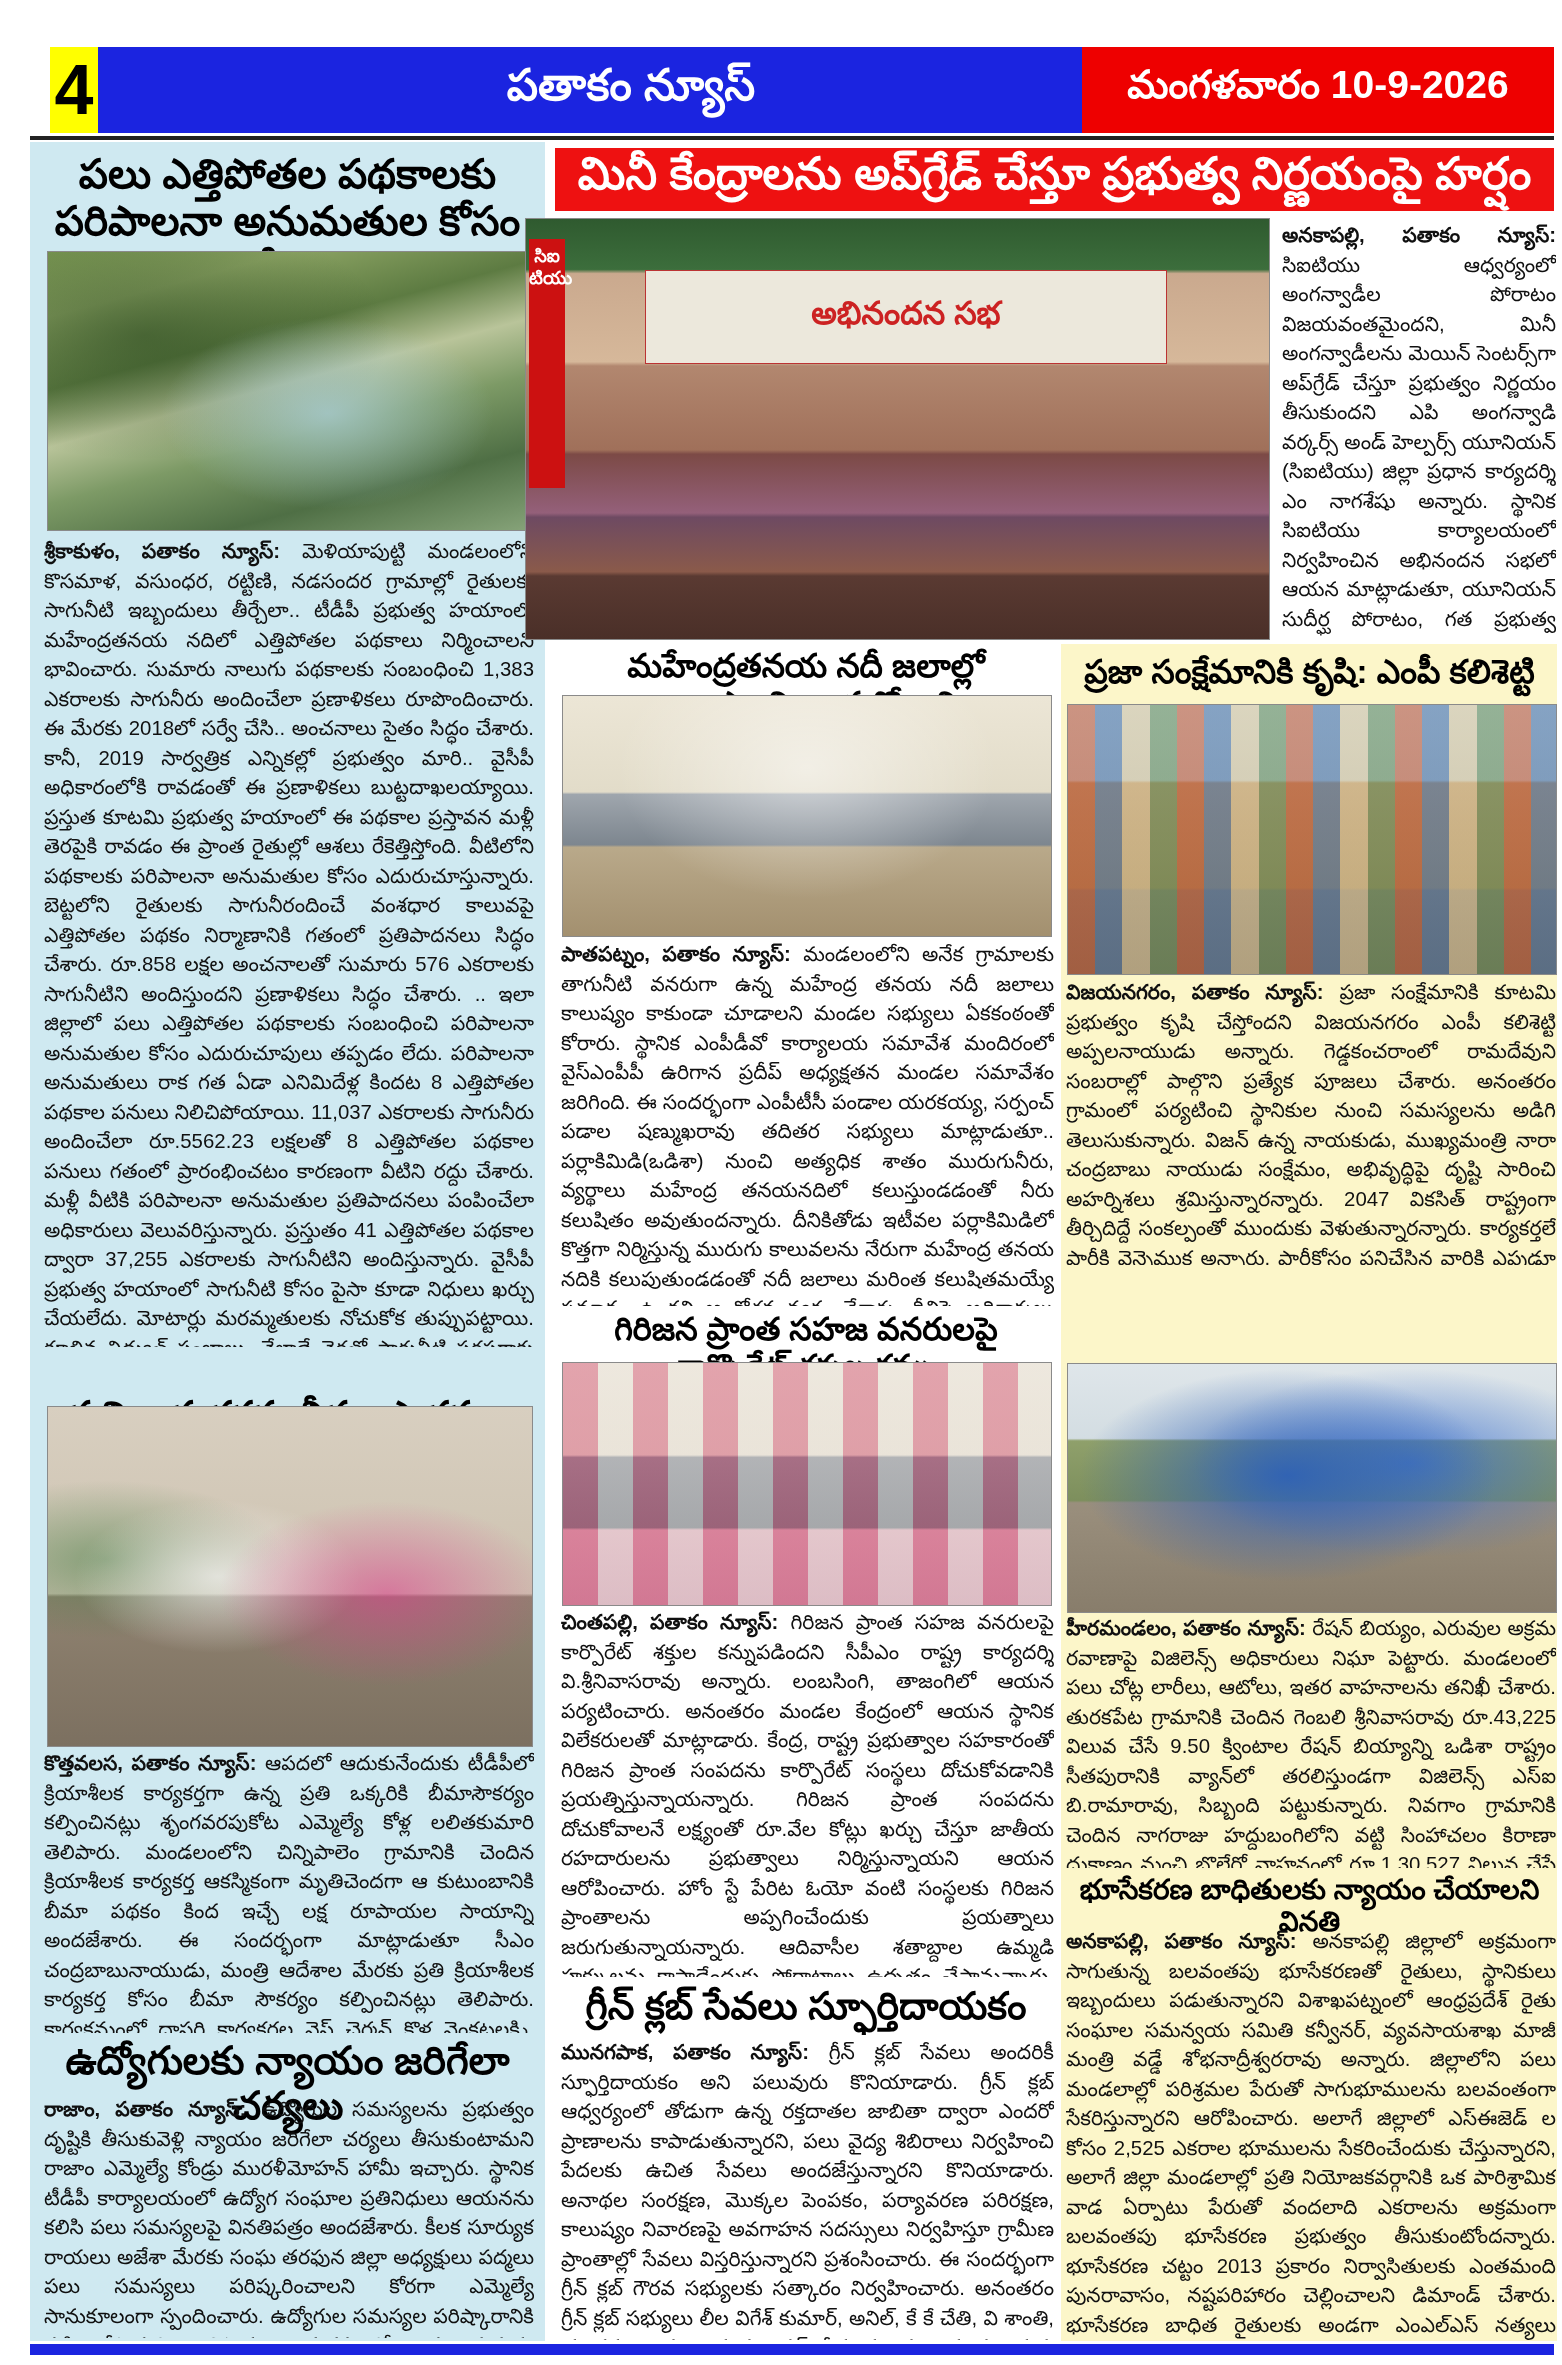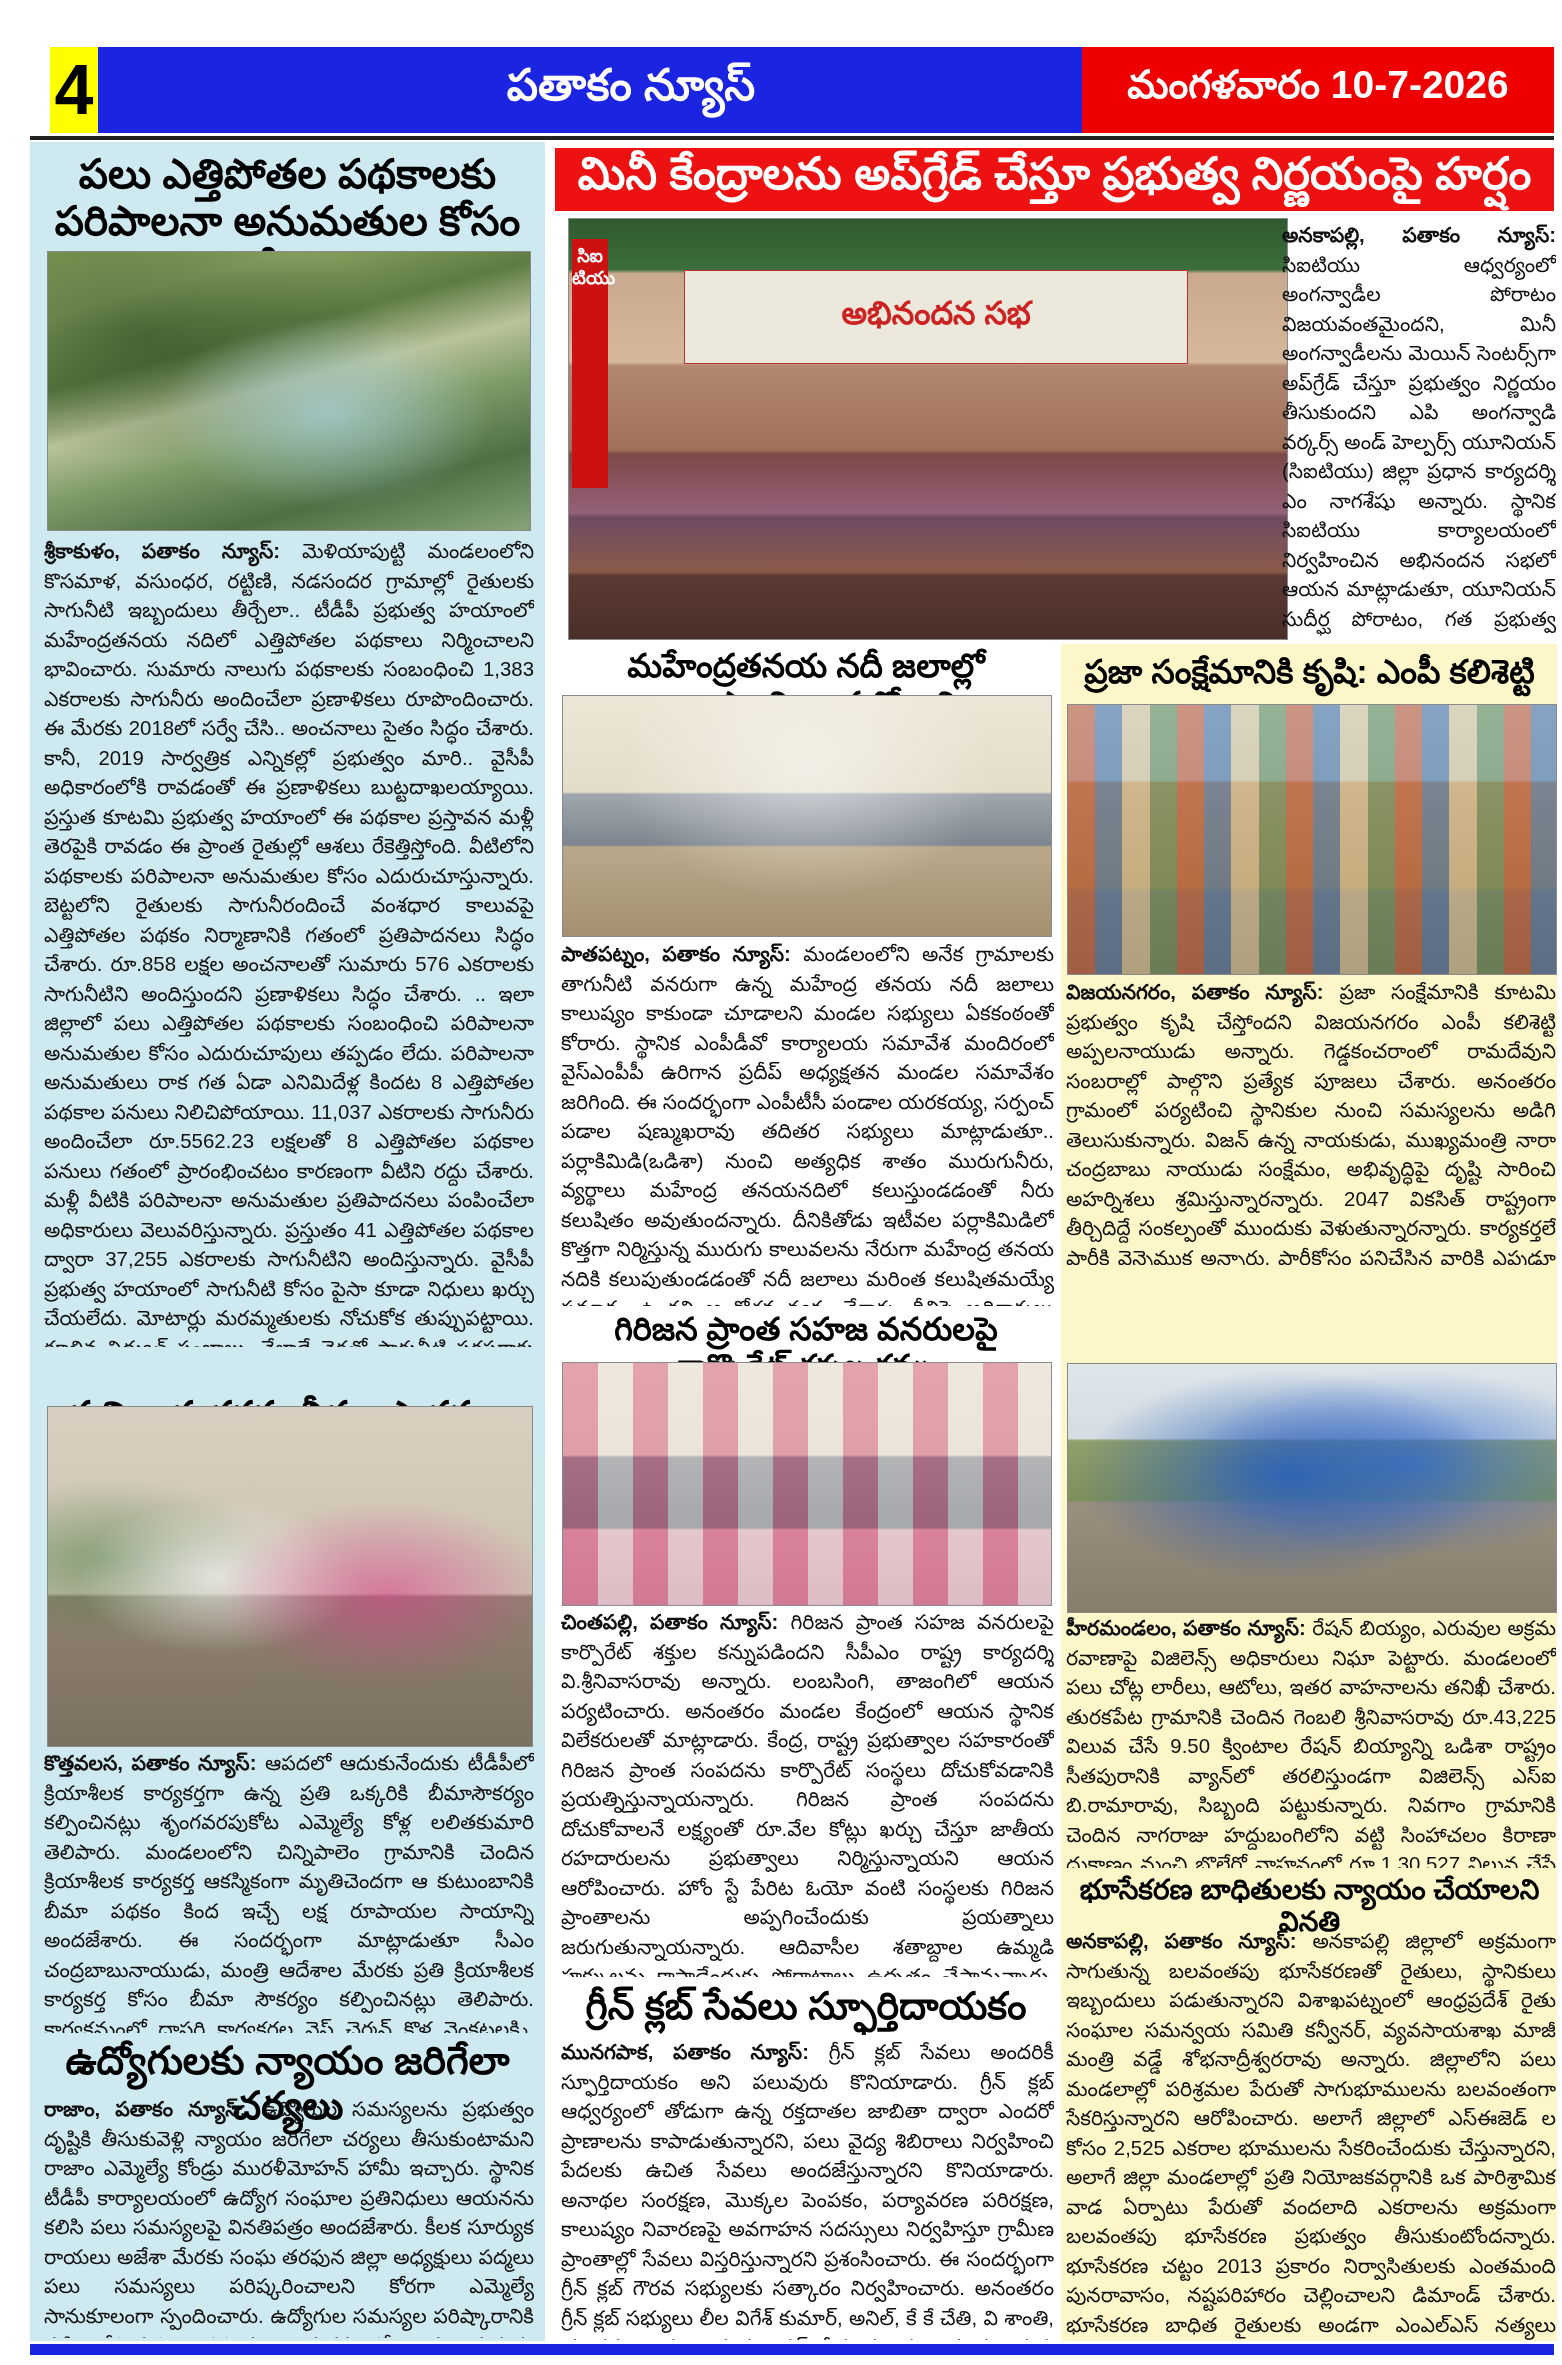--- a/index.html
+++ b/index.html
@@ -61,21 +61,21 @@
   .citu-strip{position:absolute;left:3px;top:19.7px;width:36px;height:249px;background:#cc1111;color:#fff;
               font-size:18px;font-weight:bold;text-align:center;line-height:1.25;word-break:break-all;padding-top:6px;box-sizing:border-box;}
 </style>
 </head>
 <body>
 
 <div class="page">
 
   <div class="hdr-num">4</div>
   <div class="hdr-title">పతాకం న్యూస్</div>
-  <div class="hdr-date">మంగళవారం  10-7-2026</div>
+  <div class="hdr-date">మంగళవారం  10-9-2026</div>
   <div class="hdr-rule"></div>
 
   <div class="left-col-bg"></div>
   <div class="right-col-bg"></div>
 
   <div class="headline" style="left:42px;top:151px;width:491px;font-size:41px;line-height:47px;">పలు ఎత్తిపోతల పథకాలకు పరిపాలనా అనుమతుల కోసం నిరీక్షణ!</div>
   <div class="photo ph-river" style="left:47px;top:251px;width:482px;height:278px;"></div>
   <div class="body-block" style="left:44px;top:537px;width:490px;height:810px;">
     <span class="dateline">శ్రీకాకుళం, పతాకం న్యూస్:</span><span> మెళియాపుట్టి మండలంలోని కొసమాళ, వసుంధర, రట్టిణి, నడసందర గ్రామాల్లో రైతులకు సాగునీటి ఇబ్బందులు తీర్చేలా.. టీడీపీ ప్రభుత్వ హయాంలో మహేంద్రతనయ నదిలో ఎత్తిపోతల పథకాలు నిర్మించాలని భావించారు. సుమారు నాలుగు పథకాలకు సంబంధించి 1,383 ఎకరాలకు సాగునీరు అందించేలా ప్రణాళికలు రూపొందించారు. ఈ మేరకు 2018లో సర్వే చేసి.. అంచనాలు సైతం సిద్ధం చేశారు. కానీ, 2019 సార్వత్రిక ఎన్నికల్లో ప్రభుత్వం మారి.. వైసీపీ అధికారంలోకి రావడంతో ఈ ప్రణాళికలు బుట్టదాఖలయ్యాయి. ప్రస్తుత కూటమి ప్రభుత్వ హయాంలో ఈ పథకాల ప్రస్తావన మళ్లీ తెరపైకి రావడం ఈ ప్రాంత రైతుల్లో ఆశలు రేకెత్తిస్తోంది. వీటిలోని పథకాలకు పరిపాలనా అనుమతుల కోసం ఎదురుచూస్తున్నారు. బెట్టలోని రైతులకు సాగునీరందించే వంశధార కాలువపై ఎత్తిపోతల పథకం నిర్మాణానికి గతంలో ప్రతిపాదనలు సిద్ధం చేశారు. రూ.858 లక్షల అంచనాలతో సుమారు 576 ఎకరాలకు సాగునీటిని అందిస్తుందని ప్రణాళికలు సిద్ధం చేశారు. .. ఇలా జిల్లాలో పలు ఎత్తిపోతల పథకాలకు సంబంధించి పరిపాలనా అనుమతుల కోసం ఎదురుచూపులు తప్పడం లేదు. పరిపాలనా అనుమతులు రాక గత ఏడా ఎనిమిదేళ్ల కిందట 8 ఎత్తిపోతల పథకాల పనులు నిలిచిపోయాయి. 11,037 ఎకరాలకు సాగునీరు అందించేలా రూ.5562.23 లక్షలతో 8 ఎత్తిపోతల పథకాల పనులు గతంలో ప్రారంభించటం కారణంగా వీటిని రద్దు చేశారు. మళ్లీ వీటికి పరిపాలనా అనుమతుల ప్రతిపాదనలు పంపించేలా అధికారులు వెలువరిస్తున్నారు. ప్రస్తుతం 41 ఎత్తిపోతల పథకాల ద్వారా 37,255 ఎకరాలకు సాగునీటిని అందిస్తున్నారు. వైసీపీ ప్రభుత్వ హయాంలో సాగునీటి కోసం పైసా కూడా నిధులు ఖర్చు చేయలేదు. మోటార్లు మరమ్మతులకు నోచుకోక తుప్పుపట్టాయి. కూలిన విద్యుత్ స్తంభాలు, వేలాడే వైర్లతో సాగునీటి సరఫరాకు మూడేళ్లపాటు ఆటంకాలు ఎదురయ్యాయి. కూటమి అధికారంలోకి వచ్చిన తర్వాత వ్యవసాయరంగం అభివృద్ధి, సాగునీటి ఇబ్బందుల పరిష్కారానికి ప్రాధాన్యం ఇస్తోంది. పలు ప్రాంతాల్లో ఎత్తిపోతల పథకాలకు నిధులు విడుదల చేశారని అధికారులు తెలిపారు. ఎత్తిపోతల పథకాలకు సంబంధించిన పరిపాలనా అనుమతులు కూడా మంజూరైతే తమకు సాగునీటి కష్టాలు తప్పుతాయని రైతులు ఆశాభావంతో ఎదురుచూస్తున్నారు. ఈ దిశగా అధికారులు, పాలకులు చర్యలు చేపట్టాలని కోరుతున్నారు.</span>
   </div>
@@ -85,21 +85,21 @@
   <div class="body-block" style="left:44px;top:1749px;width:490px;height:284px;">
     <span class="dateline">కొత్తవలస, పతాకం న్యూస్:</span><span> ఆపదలో ఆదుకునేందుకు టీడీపీలో క్రియాశీలక కార్యకర్తగా ఉన్న ప్రతి ఒక్కరికి బీమాసౌకర్యం కల్పించినట్లు శృంగవరపుకోట ఎమ్మెల్యే కోళ్ల లలితకుమారి తెలిపారు. మండలంలోని చిన్నిపాలెం గ్రామానికి చెందిన క్రియాశీలక కార్యకర్త ఆకస్మికంగా మృతిచెందగా ఆ కుటుంబానికి బీమా పథకం కింద ఇచ్చే లక్ష రూపాయల సాయాన్ని అందజేశారు. ఈ సందర్భంగా మాట్లాడుతూ సీఎం చంద్రబాబునాయుడు, మంత్రి ఆదేశాల మేరకు ప్రతి క్రియాశీలక కార్యకర్త కోసం బీమా సౌకర్యం కల్పించినట్లు తెలిపారు. కార్యక్రమంలో దాసరి కార్యకర్తల వైస్ చైర్మన్ కొళ్ల వెంకటలక్ష్మి, టీడీపీ నాయకులు నర్సన్నా చినరాజు, గొంపడిర ఉమేష్, సీమునరు పైడిరాజు, వీవీసత్యం, వి.సన్యాసినాయుడు పాల్గొన్నారు.</span>
   </div>
 
   <div class="headline" style="left:42px;top:2039px;width:491px;font-size:39px;">ఉద్యోగులకు న్యాయం జరిగేలా చర్యలు</div>
   <div class="body-block" style="left:44px;top:2095px;width:490px;height:243px;">
     <span class="dateline">రాజాం, పతాకం న్యూస్:</span><span> ఉద్యోగుల సమస్యలను ప్రభుత్వం దృష్టికి తీసుకువెళ్లి న్యాయం జరిగేలా చర్యలు తీసుకుంటామని రాజాం ఎమ్మెల్యే కోండ్రు మురళీమోహన్ హామీ ఇచ్చారు. స్థానిక టీడీపీ కార్యాలయంలో ఉద్యోగ సంఘాల ప్రతినిధులు ఆయనను కలిసి పలు సమస్యలపై వినతిపత్రం అందజేశారు. కీలక సూర్యుక రాయలు అజేశా మేరకు సంఘ తరఫున జిల్లా అధ్యక్షులు పద్మలు పలు సమస్యలు పరిష్కరించాలని కోరగా ఎమ్మెల్యే సానుకూలంగా స్పందించారు. ఉద్యోగుల సమస్యల పరిష్కారానికి కృషి చేస్తామని తెలిపారు. కార్యక్రమంలో రాష్ట్ర ప్రభుత్వ ఉద్యోగుల సంఘ ప్రతినిధులు, పెన్షనర్ల సంఘ నాయకులు పి.వెంకటరావు, జిల్లా ఉపాధ్యక్షులు చిన సత్యారావు, సహాయ కార్యదర్శి గిరీశం, నాయకులు హరి, అత్తి వెంకటేశు, బి.యశ్వంత్ పాల్గొన్నారు.</span>
   </div>
 
   <div class="banner-red">మినీ కేంద్రాలను అప్‌గ్రేడ్ చేస్తూ ప్రభుత్వ నిర్ణయంపై హర్షం</div>
-  <div class="photo ph-citu" style="left:568px;top:218px;width:718px;height:420px;">
+  <div class="photo ph-citu" style="left:525px;top:218px;width:718px;height:420px;padding-left:25px;">
     <div class="citu-strip">సిఐటియు</div>
     <div class="citu-banner">
       <span>అభినందన సభ</span>
     </div>
   </div>
   <div class="body-block" style="left:1282px;top:221px;width:274px;height:416px;">
     <span class="dateline">అనకాపల్లి, పతాకం న్యూస్:</span><span> సిఐటియు ఆధ్వర్యంలో అంగన్వాడీల పోరాటం విజయవంతమైందని, మినీ అంగన్వాడీలను మెయిన్ సెంటర్స్‌గా అప్‌గ్రేడ్ చేస్తూ ప్రభుత్వం నిర్ణయం తీసుకుందని ఎపి అంగన్వాడి వర్కర్స్ అండ్ హెల్పర్స్ యూనియన్ (సిఐటియు) జిల్లా ప్రధాన కార్యదర్శి ఎం నాగశేషు అన్నారు. స్థానిక సిఐటియు కార్యాలయంలో నిర్వహించిన అభినందన సభలో ఆయన మాట్లాడుతూ, యూనియన్ సుదీర్ఘ పోరాటం, గత ప్రభుత్వ హయాంలో అంగన్వాడీలు చేపట్టిన 42 రోజుల సమ్మె ఉద్యమంలో భాగంగా రాష్ట్ర ప్రభుత్వం ఇటీవల మినీ అంగన్వాడీ కేంద్రాలను మెయిన్ సెంటర్లుగా అప్‌గ్రేడ్ చేస్తూ ప్రత్యేక ప్రధాన కార్యదర్శి ఉత్తర్వులు జారీ చేశారన్నారు. దీంతో ఎంతో కాలంగా మినీ అంగన్వాడీ వర్కర్లుగా కొనసాగుతున్న వారికి ప్రమోషన్ కల్పించినట్లు అయిందన్నారు. మినీ అంగన్వాడీ వర్కర్లకు పెరిగిన వేతనాలు వెంటనే అందించాలని, ఖాళీగా ఉన్న సూపర్వైజర్ పోస్టుల భర్తీకి చర్యలు తీసుకోవాలని డిమాండ్ చేశారు. ఈ కార్యక్రమంలో యూనియన్ నాయకులు, అంగన్వాడీ వర్కర్లు, హెల్పర్లు పాల్గొన్నారు.</span>
   </div>
 
   <div class="headline" style="left:558px;top:647px;width:496px;font-size:33px;">మహేంద్రతనయ నదీ జలాల్లో కాలుష్యాన్ని అడ్డుకోవాలి</div>

